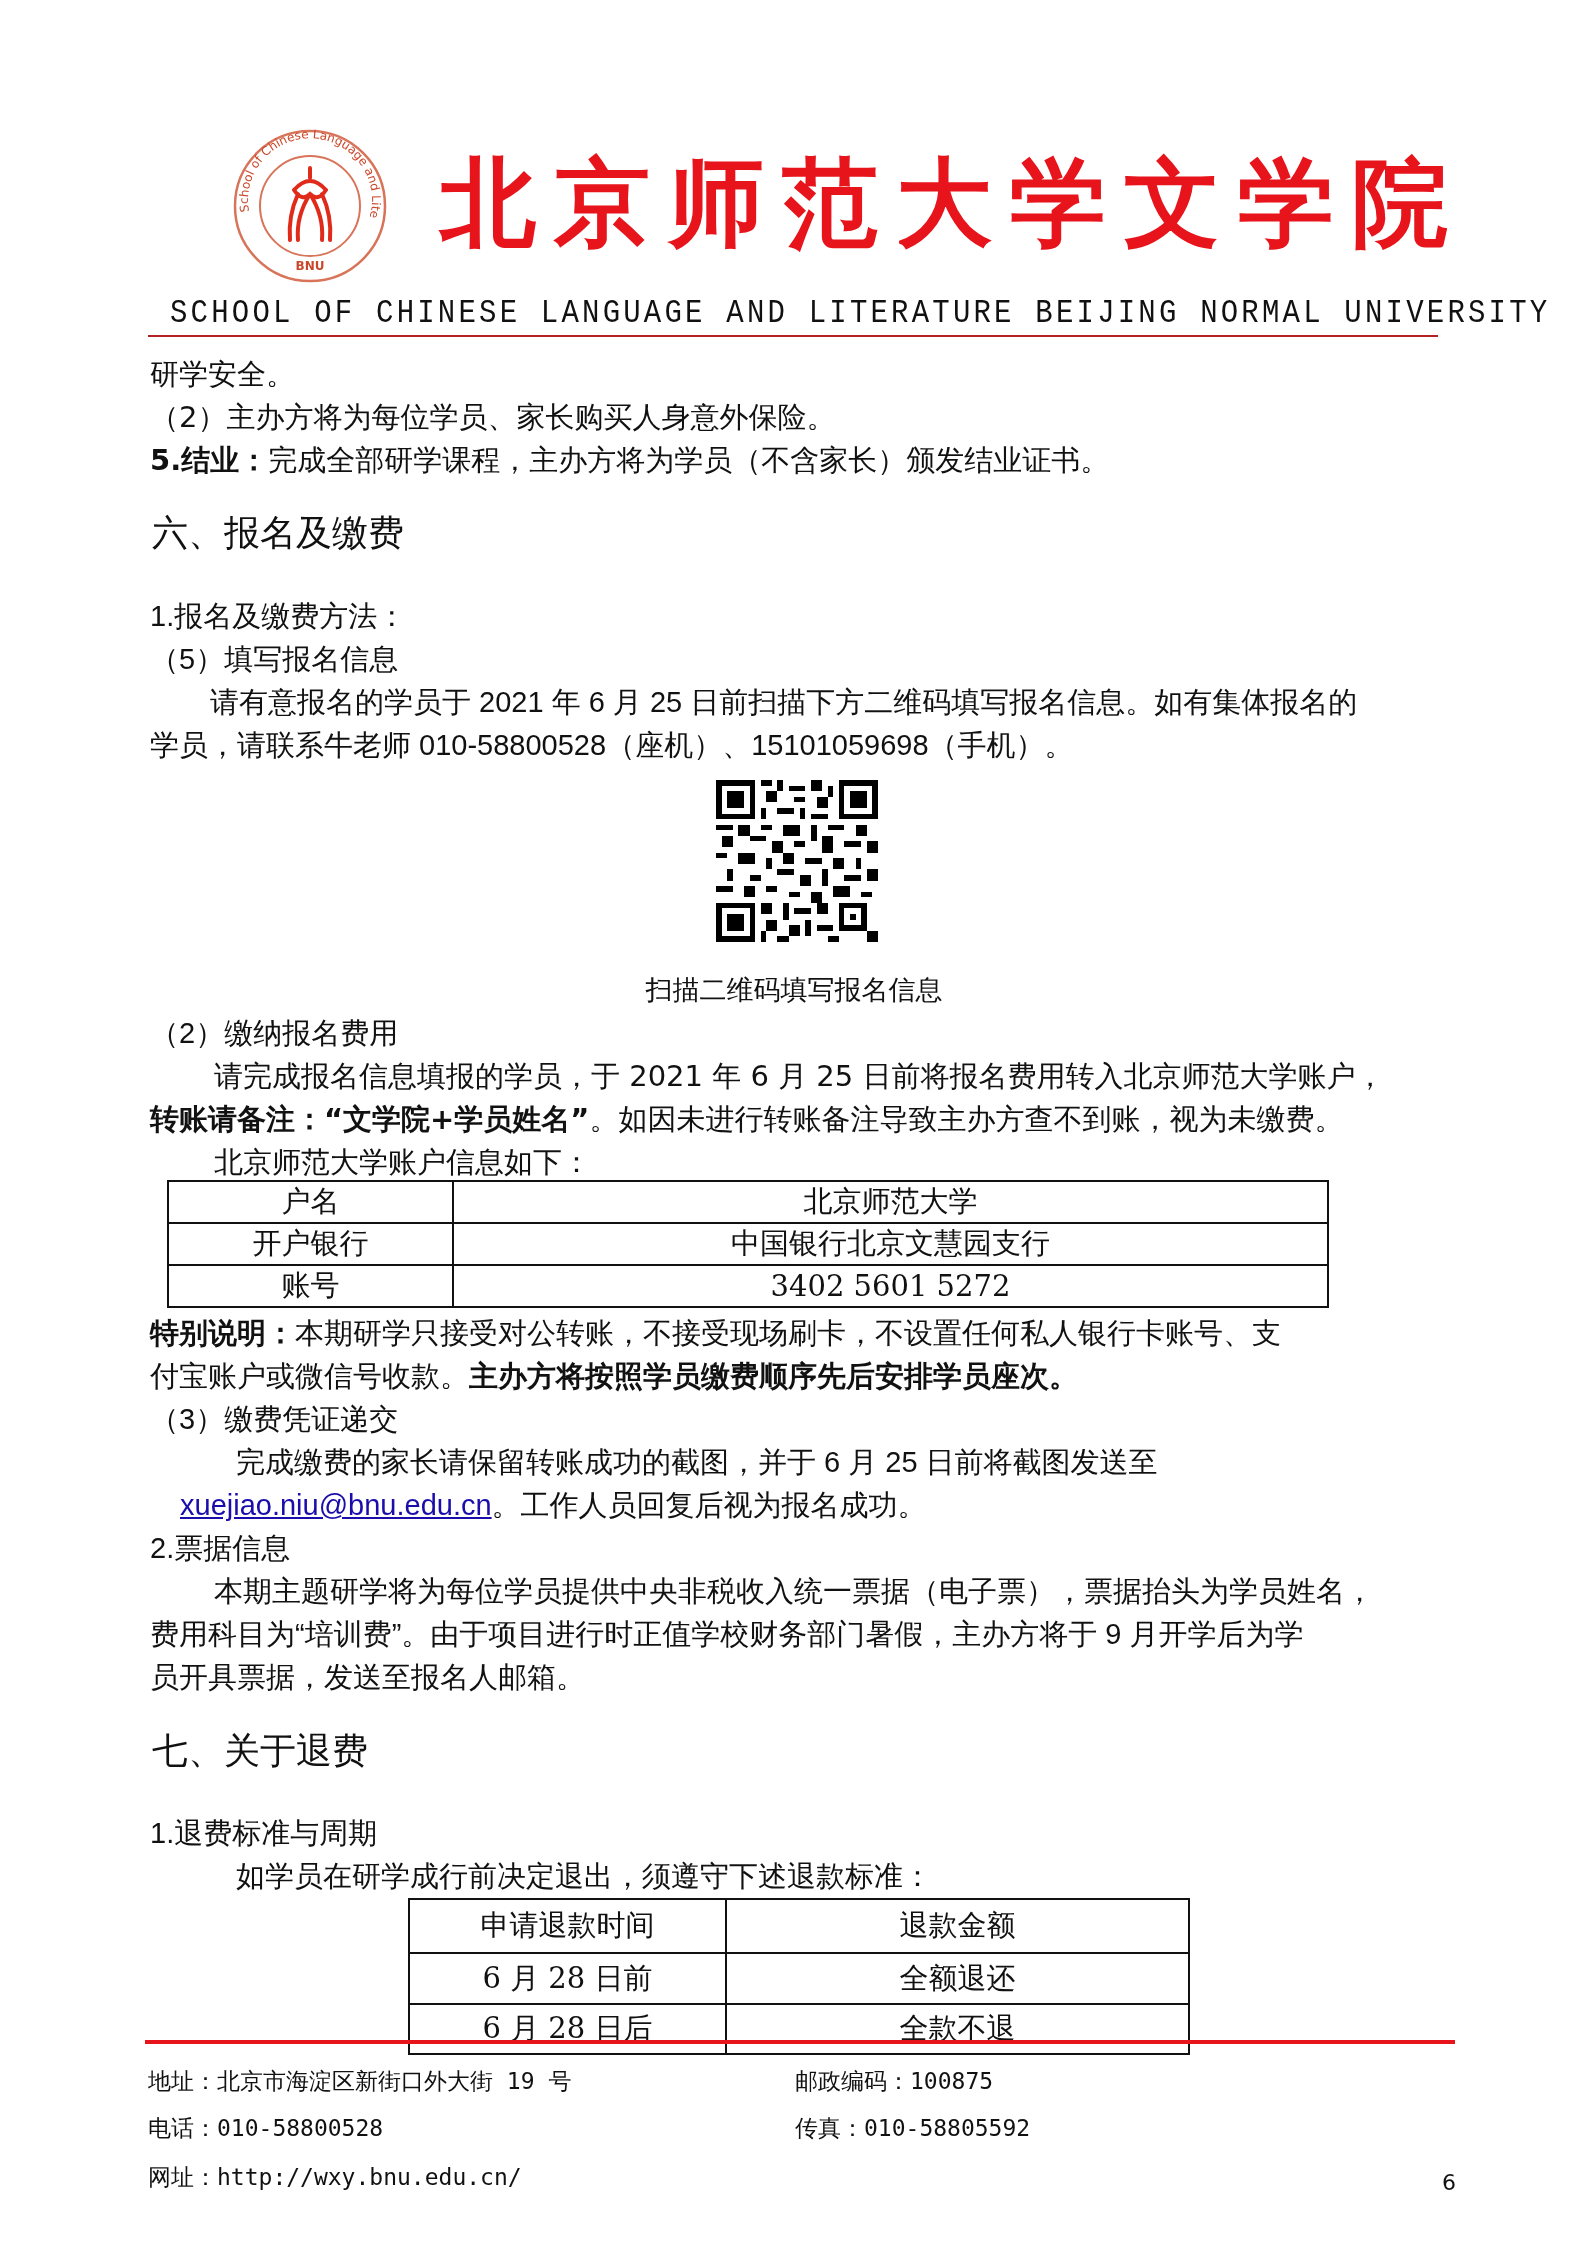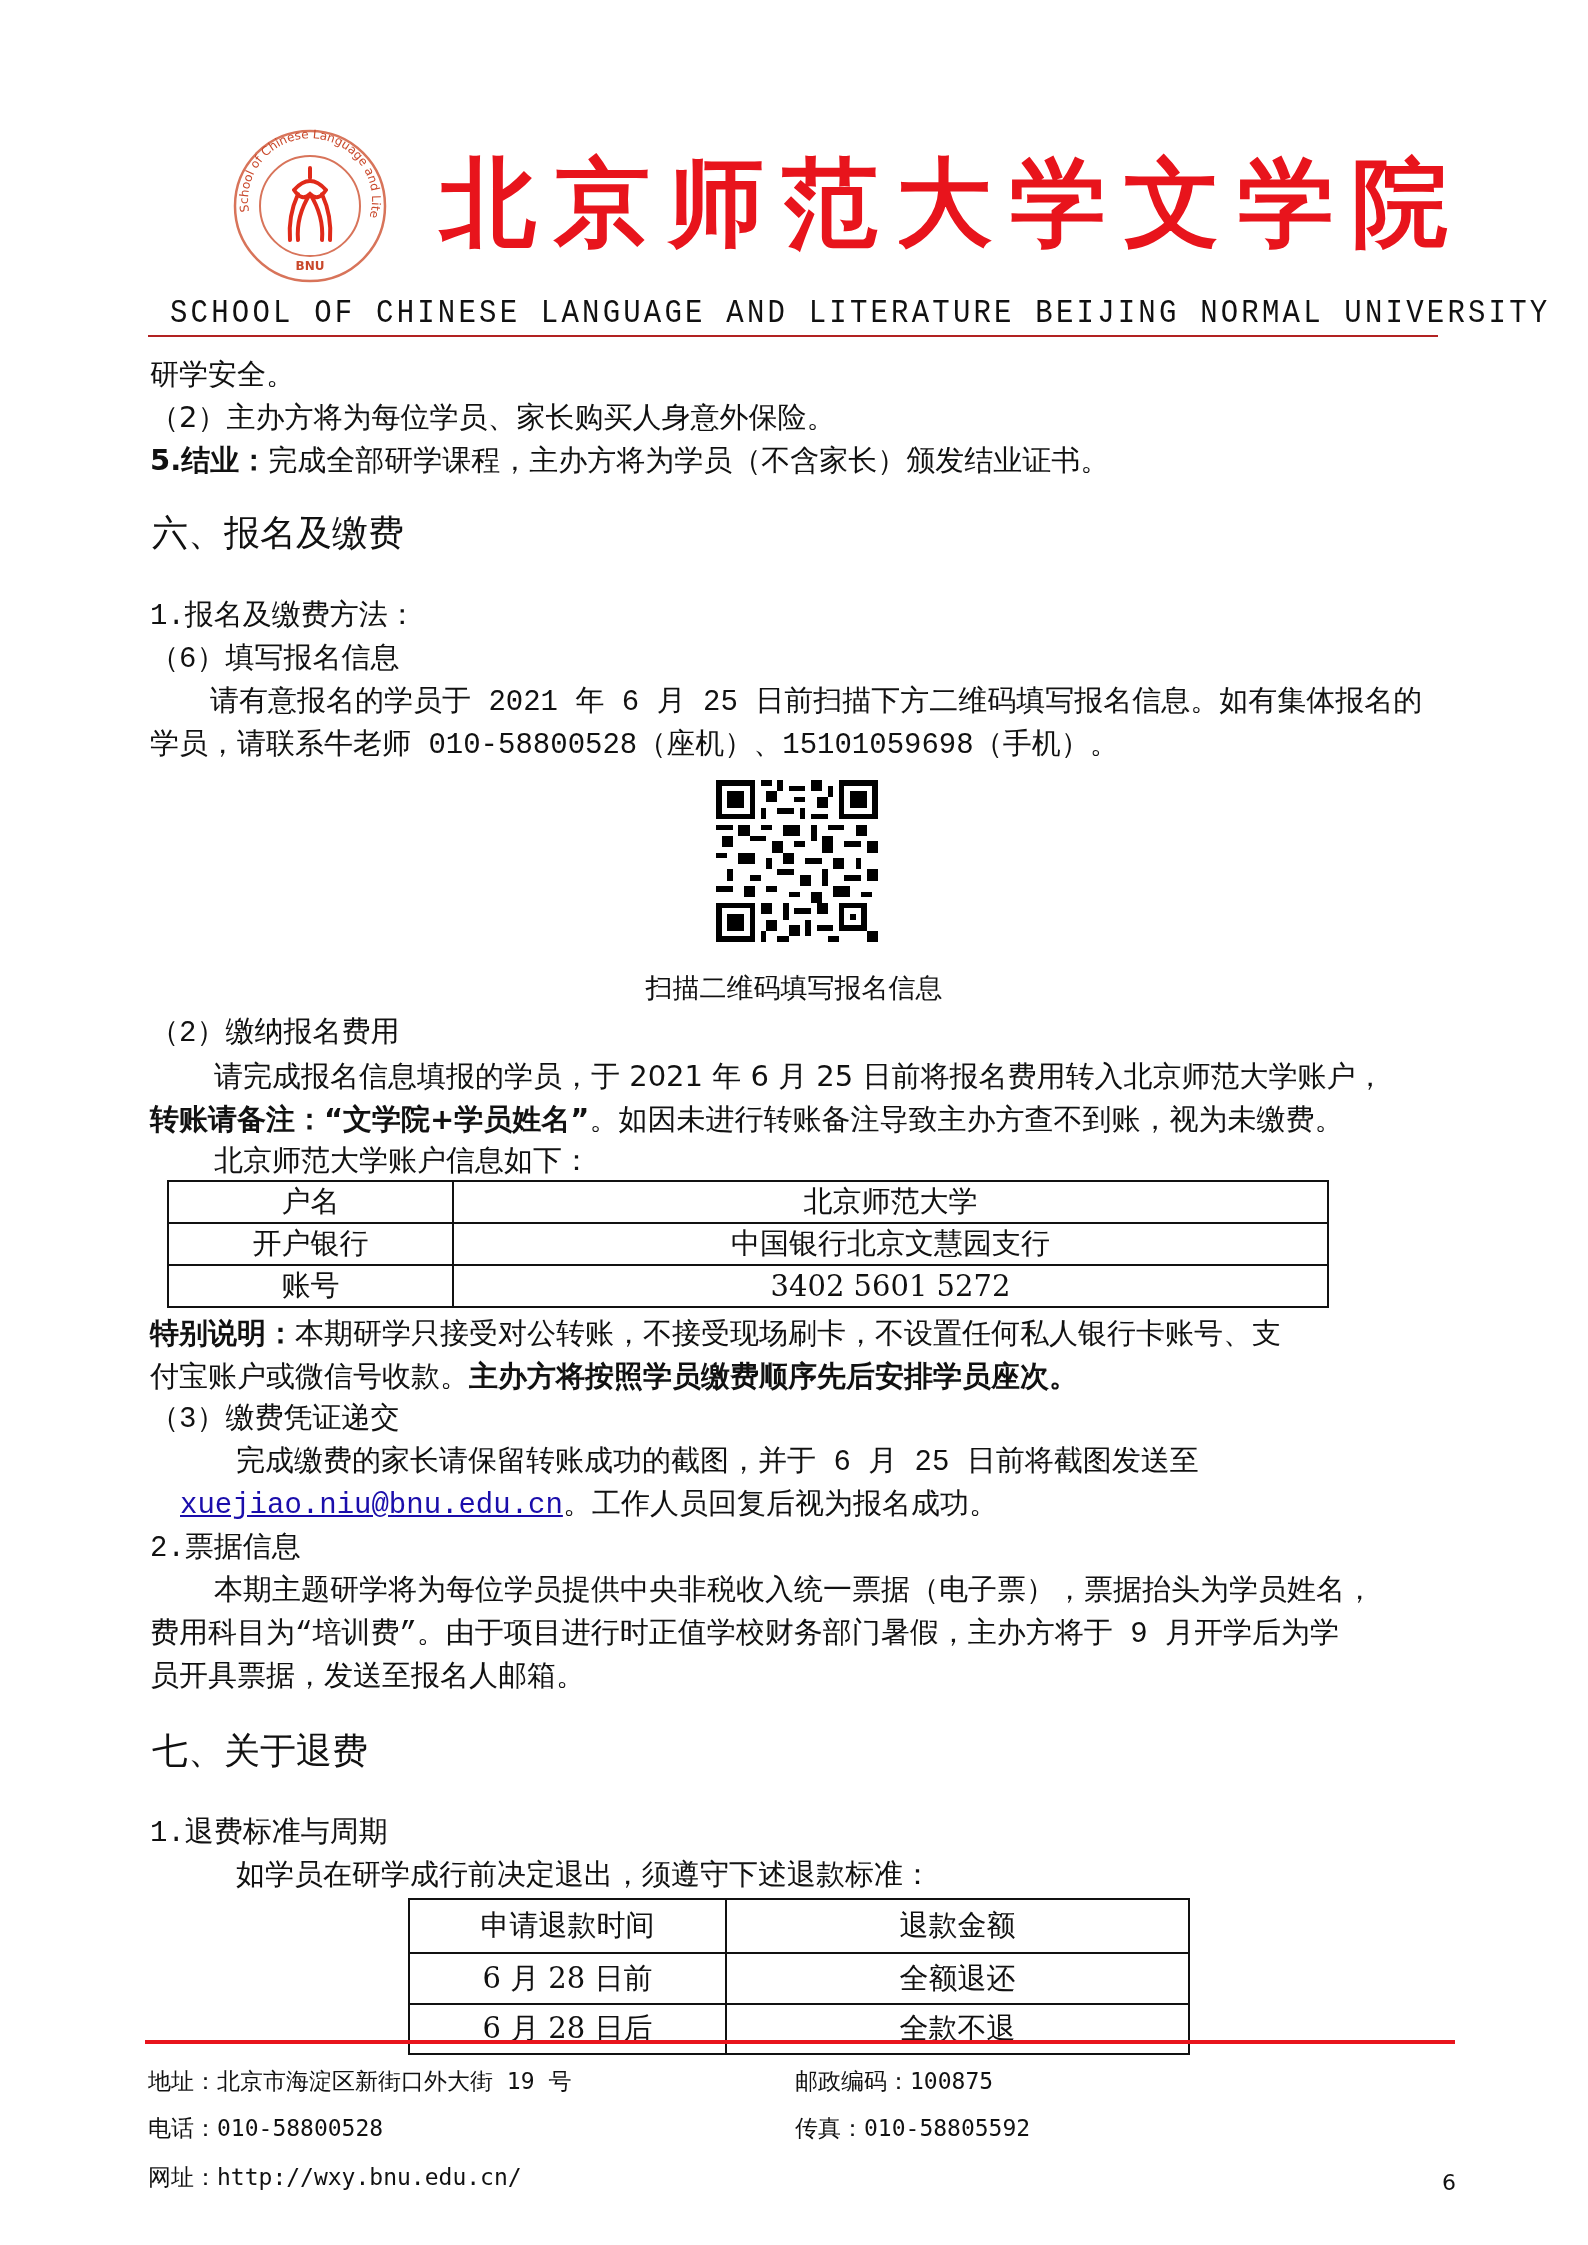--- a/index.html
+++ b/index.html
@@ -17,21 +17,21 @@
   }
   .title-en {
     left: 170px; top: 294px; font-size: 29px; letter-spacing: 3.2px;
     font-family: "Liberation Mono", "DejaVu Sans Mono", monospace; white-space: nowrap; color: #111;
     transform: scaleY(1.15); transform-origin: left top;
   }
   .hr-header { left: 148px; top: 335px; width: 1290px; height: 2px; background: #b22222; }
 
   
   .line { font-size: 29px; line-height: 43px; white-space: nowrap; font-family: "DejaVu Sans", sans-serif; }
-  .serif { font-family: Liberation Mono, monospace; }
+  .serif { font-family: Liberation Sans, sans-serif; }
   .bold { font-weight: bold; }
   .heading { font-size: 36px; line-height: 50px; font-family: "DejaVu Serif", serif; white-space: nowrap; }
 
   .link { color: #1a0dab; text-decoration: underline; }
 
   
   table.info { border-collapse: collapse; position: absolute; }
   table.info td {
     border: 2px solid #111; font-size: 29px; text-align: center; padding: 0;
     font-family: "DejaVu Serif", serif; white-space: nowrap;
@@ -69,21 +69,21 @@
 
 <div class="abs line" style="left:150px; top:353px;">研学安全。</div>
 <div class="abs line" style="left:150px; top:396px;">（2）主办方将为每位学员、家长购买人身意外保险。</div>
 <div class="abs line" style="left:150px; top:439px;">
   <span class="bold">5.结业：</span><span>完成全部研学课程，主办方将为学员（不含家长）颁发结业证书。</span>
 </div>
 
 <div class="abs heading" style="left:152px; top:508px;">六、报名及缴费</div>
 
 <div class="abs line serif" style="left:150px; top:595px;">1.报名及缴费方法：</div>
-<div class="abs line serif" style="left:150px; top:638px;">（6）填写报名信息</div>
+<div class="abs line serif" style="left:150px; top:638px;">（5）填写报名信息</div>
 <div class="abs line serif" style="left:210px; top:681px;">请有意报名的学员于 2021 年 6 月 25 日前扫描下方二维码填写报名信息。如有集体报名的</div>
 <div class="abs line serif" style="left:150px; top:724px;">学员，请联系牛老师 010-58800528（座机）、15101059698（手机）。</div>
 
 <div class="abs qr">
   <svg width="162" height="162" viewBox="0 0 29 29" shape-rendering="crispEdges">
     <rect width="29" height="29" fill="#fff"></rect>
     <g fill="#000">
 
       <rect x="0" y="0" width="7" height="7"></rect>
         <rect x="1" y="1" width="5" height="5" fill="#fff"></rect>

